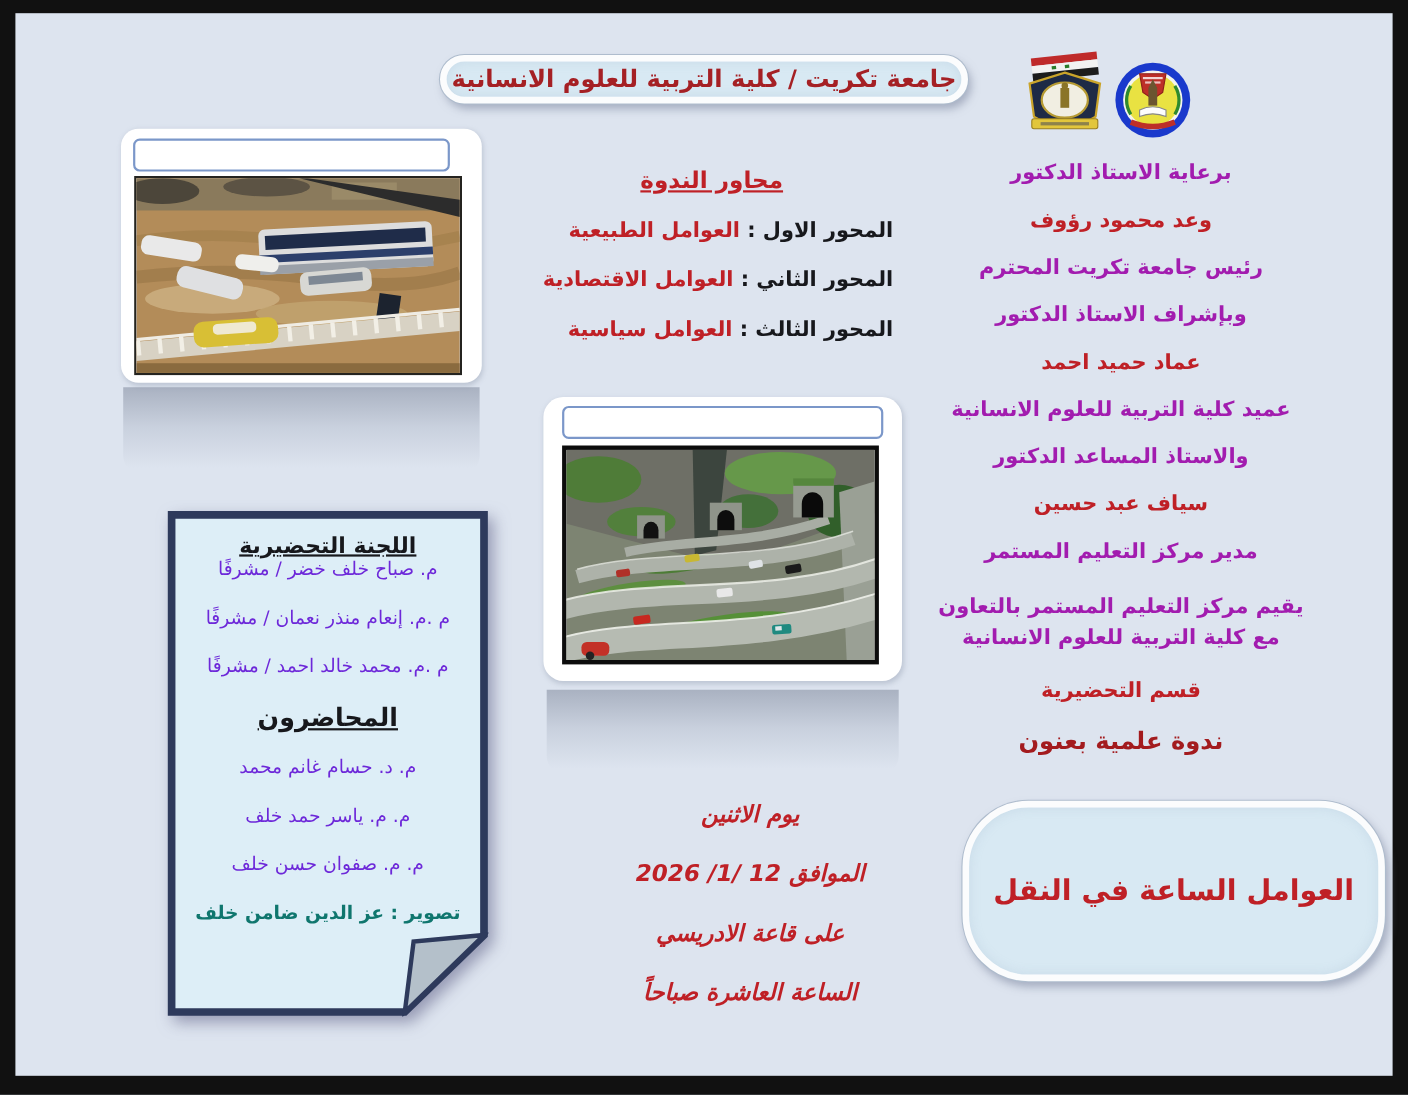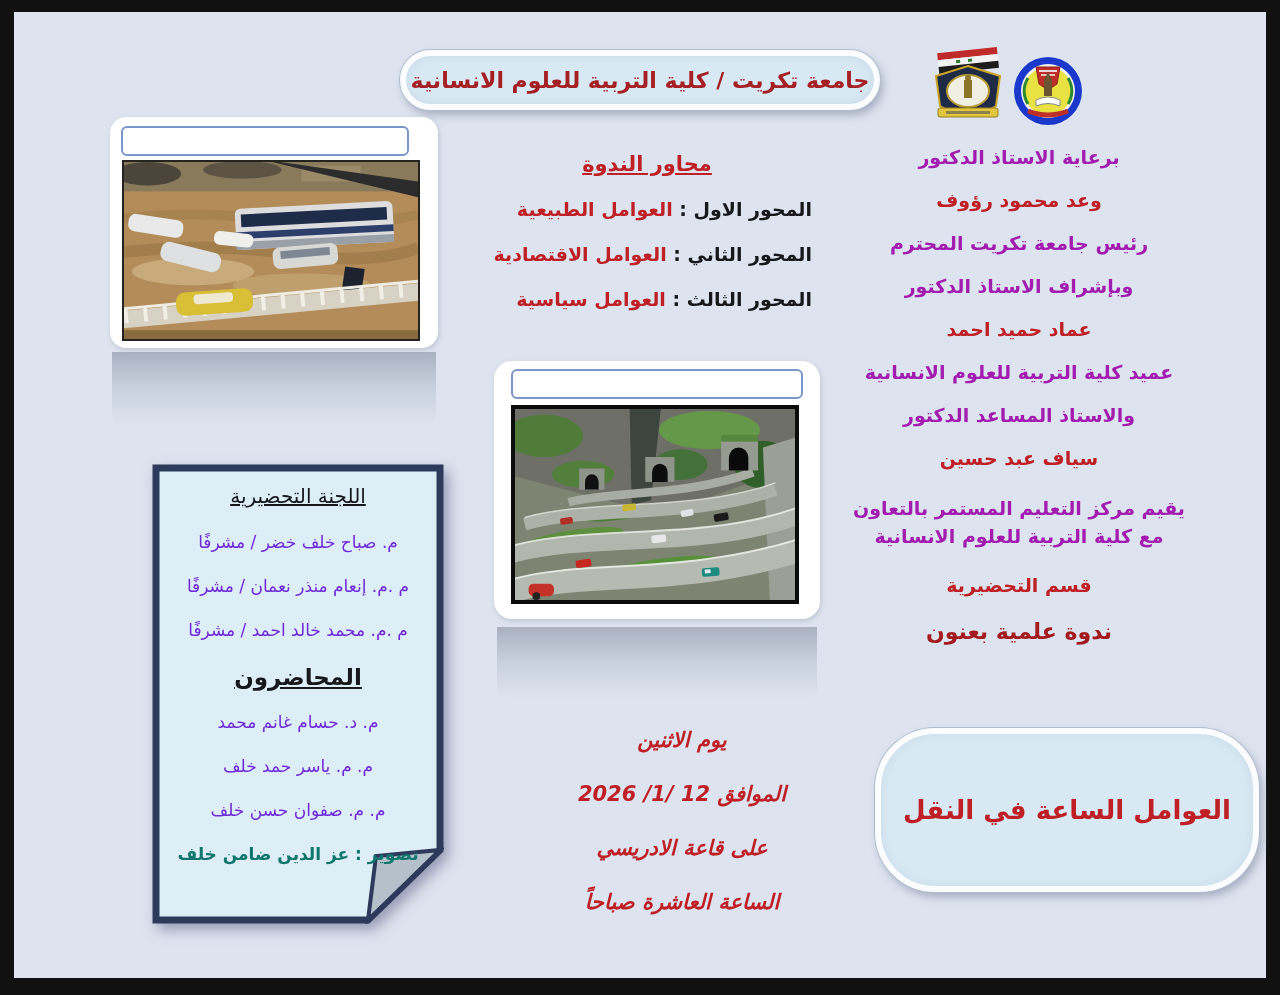--- a/index.html
+++ b/index.html
@@ -5,21 +5,21 @@
   html,body{margin:0;padding:0;background:#0e0e0e;}
   *{box-sizing:border-box;}
   .stage{position:relative;width:1280px;height:995px;background:#111;overflow:hidden;
          font-family:"DejaVu Sans",sans-serif;}
   .page{position:absolute;left:14px;top:12px;width:1252px;height:966px;background:#dde4ef;}
 
   
   .pill{position:absolute;background:#d8e9f3;border:6px solid #fbfcfd;
         box-shadow:0 0 0 1px #aebccd,3px 5px 8px rgba(120,130,155,.55),inset 0 0 10px rgba(150,175,200,.25);
         display:flex;align-items:center;justify-content:center;direction:rtl;text-align:center;}
-  .banner-pill{left:386px;top:38px;width:480px;height:60px;border-radius:44px;}
+  .banner-pill{left:386px;top:38px;width:480px;height:44px;border-radius:44px;}
   .banner-pill .t{color:#a52024;font-weight:bold;font-size:22px;}
   .event-pill{left:861px;top:716px;width:384px;height:164px;border-radius:60px;}
   .event-pill .t{color:#bf2026;font-weight:bold;font-size:26px;}
 
   
   .patronage{position:absolute;left:831px;top:124px;width:348px;direction:rtl;text-align:center;}
   .patronage .ln{min-height:43px;display:flex;align-items:center;justify-content:center;
                  font-weight:bold;font-size:19px;color:#a21caf;line-height:1.5;}
   .patronage .ln.red{color:#bf2026;}
   .patronage .ln.red-big{color:#a31b1e;font-size:22px;min-height:48px;}
@@ -36,21 +36,21 @@
   .card{position:absolute;background:#fff;border-radius:16px;box-shadow:1px 2px 5px rgba(140,150,170,.4);}
   .label-box{position:absolute;background:#fff;border:2px solid #7b97c9;border-radius:6px;}
   .photo{position:absolute;display:block;}
   .reflection{position:absolute;border-radius:0 0 18px 18px;
      background:linear-gradient(to bottom,rgba(98,108,130,.42),rgba(120,130,152,.20) 45%,rgba(221,228,239,0) 92%);}
 
   
   .note-wrap{position:absolute;left:138px;top:452px;width:292px;height:460px;}
   .note-wrap svg{position:absolute;left:0;top:0;filter:drop-shadow(5px 6px 7px rgba(102,104,140,.6));}
   .note-content{position:absolute;left:12px;top:20px;width:268px;direction:rtl;text-align:center;}
-  .note-content .h{color:#17181c;font-weight:normal;font-size:20px;text-decoration:underline;margin-bottom:24px;}
+  .note-content .h{color:#17181c;font-weight:bold;font-size:20px;text-decoration:underline;}
   .note-content .h2{color:#17181c;font-weight:bold;font-size:23px;text-decoration:underline;margin:12px 0 22px;}
   .note-content .m{color:#6d28d9;font-weight:normal;font-size:17px;margin-bottom:24px;}
   .note-content .ph{color:#0f766e;font-weight:bold;font-size:17px;margin-top:20px;}
 
   
   .schedule{position:absolute;left:518px;top:716px;width:300px;direction:rtl;text-align:center;font-style:italic;}
   .schedule .ln{color:#bf2026;font-weight:bold;font-size:21px;margin-bottom:30px;}
 
   .logo{position:absolute;}
 </style>
@@ -96,20 +96,21 @@
 
   <div class="patronage">
     <div class="ln">برعاية الاستاذ الدكتور</div>
     <div class="ln red">وعد محمود رؤوف</div>
     <div class="ln">رئيس جامعة تكريت المحترم</div>
     <div class="ln">وبإشراف الاستاذ الدكتور</div>
     <div class="ln red">عماد حميد احمد</div>
     <div class="ln">عميد كلية التربية للعلوم الانسانية</div>
     <div class="ln">والاستاذ المساعد الدكتور</div>
     <div class="ln red">سياف عبد حسين</div>
+    <div class="ln">مدير مركز التعليم المستمر</div>
     <div class="ln" style="min-height:84px;">يقيم مركز التعليم المستمر بالتعاون مع كلية التربية للعلوم الانسانية</div>
     <div class="ln red">قسم التحضيرية</div>
     <div class="ln red-big">ندوة علمية بعنون</div>
   </div>
 
   <div class="axes">
     <div class="hd">محاور الندوة</div>
     <div class="it">
       <span class="lbl">المحور الاول : </span>
       <span class="val">العوامل الطبيعية</span>

